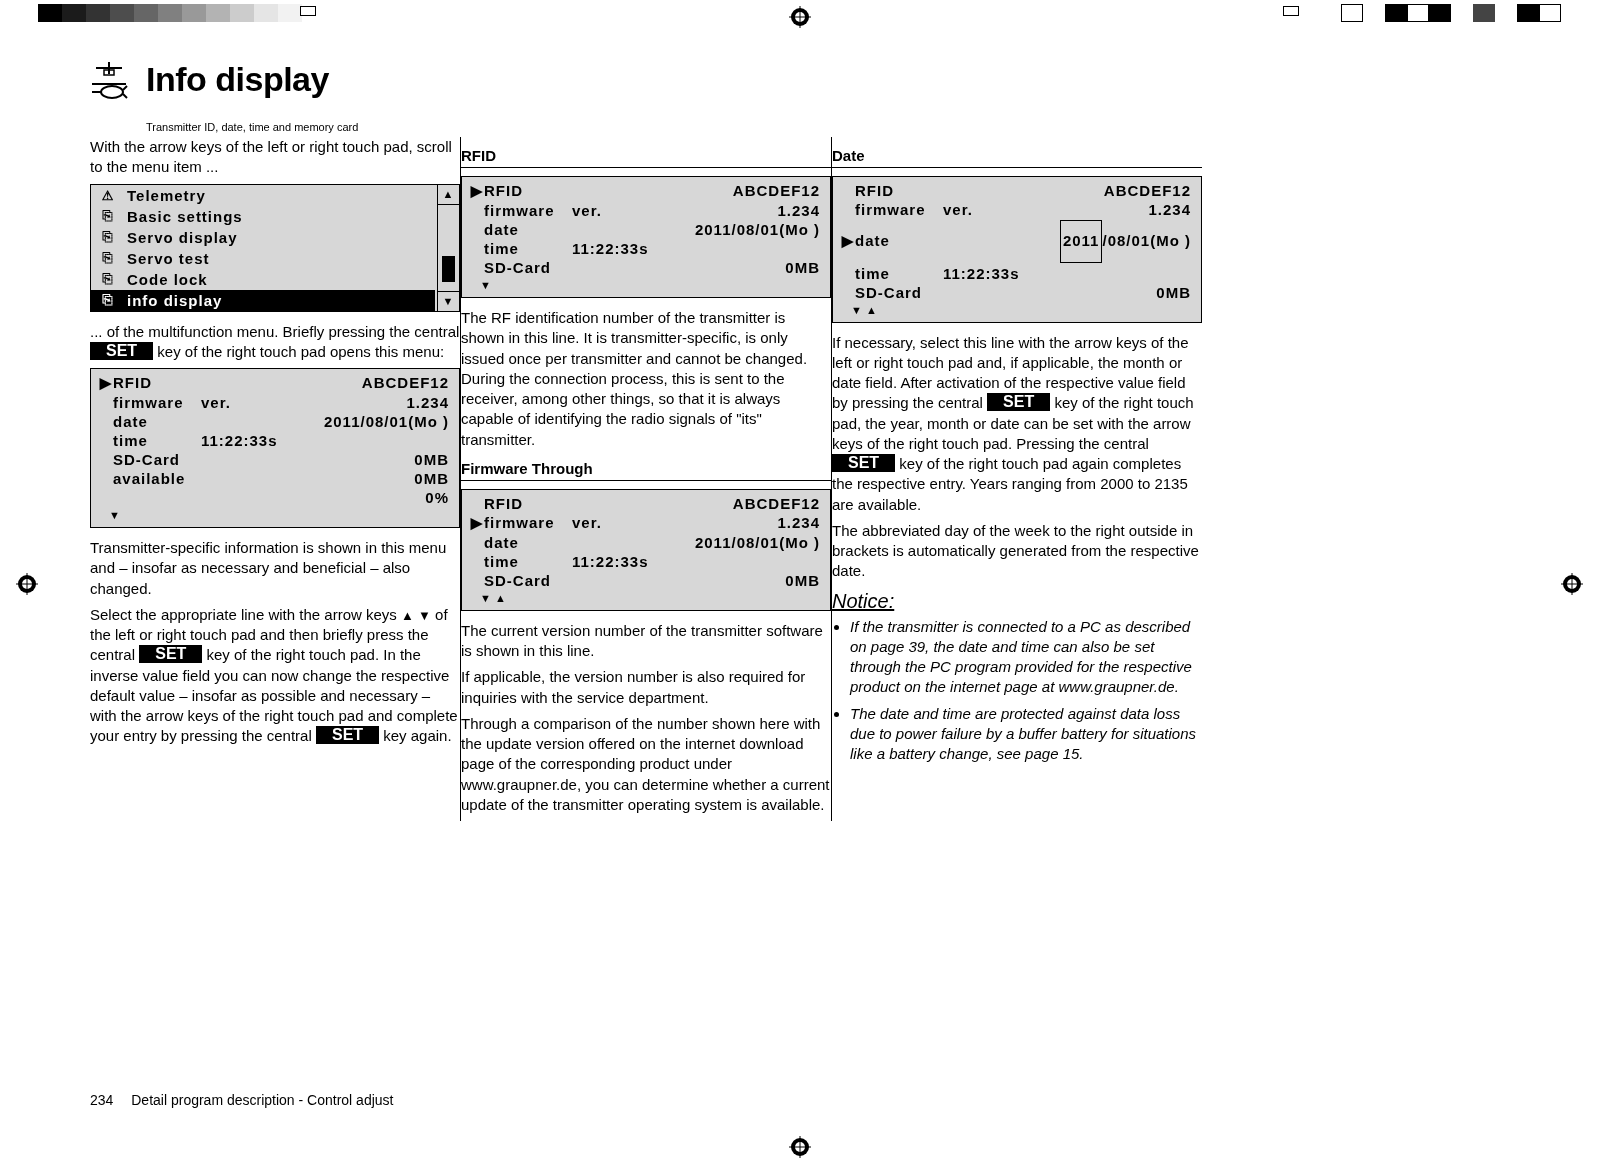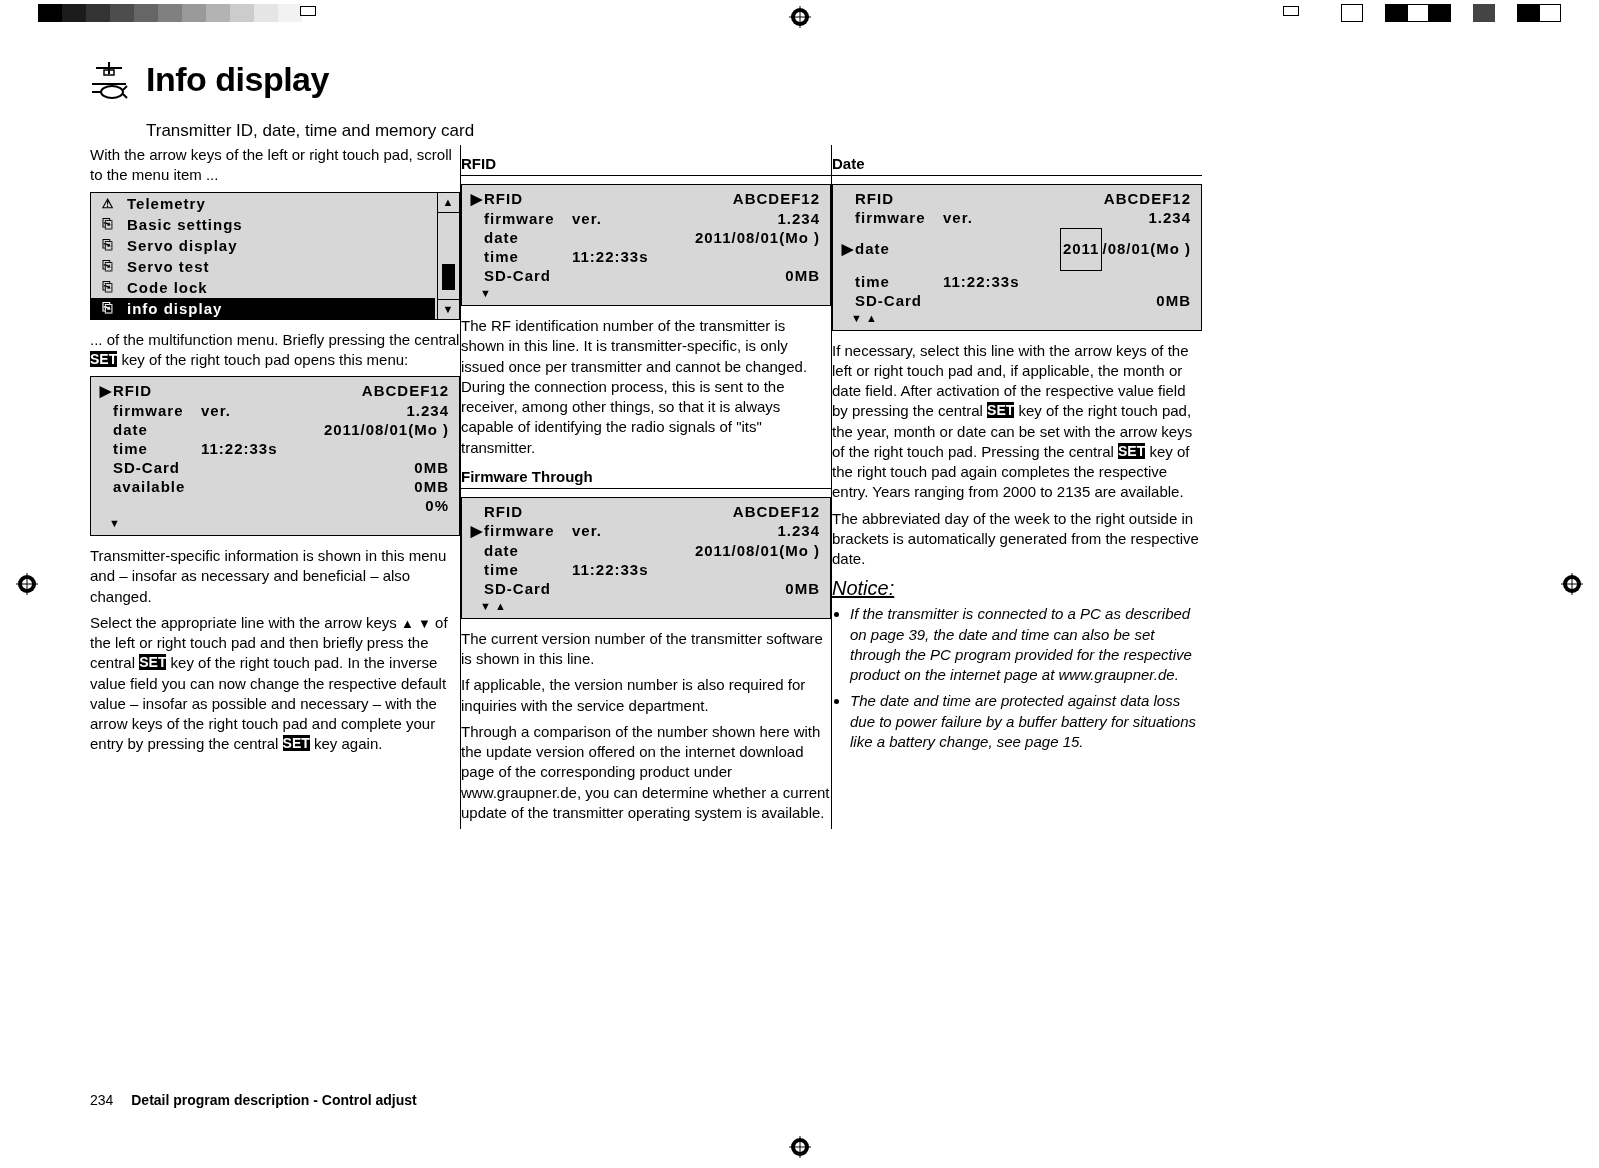--- a/index.html
+++ b/index.html
@@ -35,27 +35,27 @@
   .reg.bottom{ left: 50%;   bottom: 10px; transform: translateX(-50%); }
 
   
   .page { position:absolute; left:90px; top:60px; right:90px; bottom:60px; }
   .cols { display:flex; }
   .col  { width: 370px; }
 
   h1 { font-size: 34px; font-weight: 700; margin-bottom: 18px; letter-spacing:-0.5px; }
   .head-row { display:flex; align-items:flex-start; gap:18px; }
   .heli-icon { width:38px; height:44px; }
-  .subtitle { font-size:17px; margin: 4px 0 4px 56px; }
+  .subtitle { font-size:11px; margin: 4px 0 4px 56px; }
   p { font-size:15px; line-height:1.35; margin-bottom:6px; }
   .section-h { font-weight:700; font-size:15px; border-bottom:1px solid #000; padding-bottom:3px; margin: 10px 0 8px; }
   .notice-h { font-style:italic; text-decoration:underline; font-size:20px; margin: 8px 0 4px; }
   ul.notice { list-style: disc; padding-left: 18px; }
   ul.notice li { font-style:italic; font-size:15px; line-height:1.35; margin-bottom:6px; }
-  .set { display:inline-block; background:#000; color:#fff; font-weight:700; font-size:14px; padding:1px 0; line-height:1; vertical-align:1px; }
+  .set { display:inline-block; background:#000; color:#fff; font-weight:700; font-size:16px; padding:1px 16px; line-height:1; vertical-align:1px; }
   .arrow { font-size:13px; }
 
   
   .menu-box { border:1.5px solid #000; background:#d7d7d7; font-family: Arial, sans-serif; font-weight:700; letter-spacing:1px; font-size:15px; margin:6px 0 10px; position:relative; padding-right:24px; }
   .menu-row { display:flex; align-items:center; gap:10px; padding:2px 8px; }
   .menu-row.sel { background:#000; color:#fff; }
   .menu-ico { width:18px; height:14px; display:inline-flex; align-items:center; justify-content:center; font-size:13px; }
   .scroll-rail { position:absolute; right:0; top:0; bottom:0; width:22px; border-left:1.5px solid #000; display:flex; flex-direction:column; }
   .scroll-btn { height:20px; border-bottom:1.5px solid #000; display:flex; align-items:center; justify-content:center; font-size:11px; background:#d7d7d7; }
   .scroll-btn.bot { border-top:1.5px solid #000; border-bottom:none; margin-top:auto; }
@@ -67,21 +67,21 @@
   .lcd-row { display:flex; padding:1px 10px 1px 8px; align-items:baseline; }
   .lcd-cursor { width:14px; display:inline-block; text-align:center; }
   .lcd-label { width:88px; display:inline-block; }
   .lcd-mid   { flex:0 0 auto; padding-right:8px; }
   .lcd-val   { margin-left:auto; text-align:left; }
   .lcd-arrows { padding:2px 0 0 18px; font-size:11px; letter-spacing:4px; }
   .boxed { display:inline-block; border:1.5px solid #000; padding:12px 2px; line-height:1.1; }
 
   .footer { position:absolute; left:0; bottom:0; font-size:14px; }
   .footer .pn { display:inline-block; margin-right:14px; }
-  .footer .ft { font-weight:700; }
+  .footer .ft { font-weight:400; }
 
   .vrule { width:1px; background:#000; align-self:stretch; }
 </style>
 </head>
 <body>
 
 <div class="top-bars">
   <div class="bar-group left">
     <div class="sq colL1"></div>
       <div class="sq colL2"></div>

